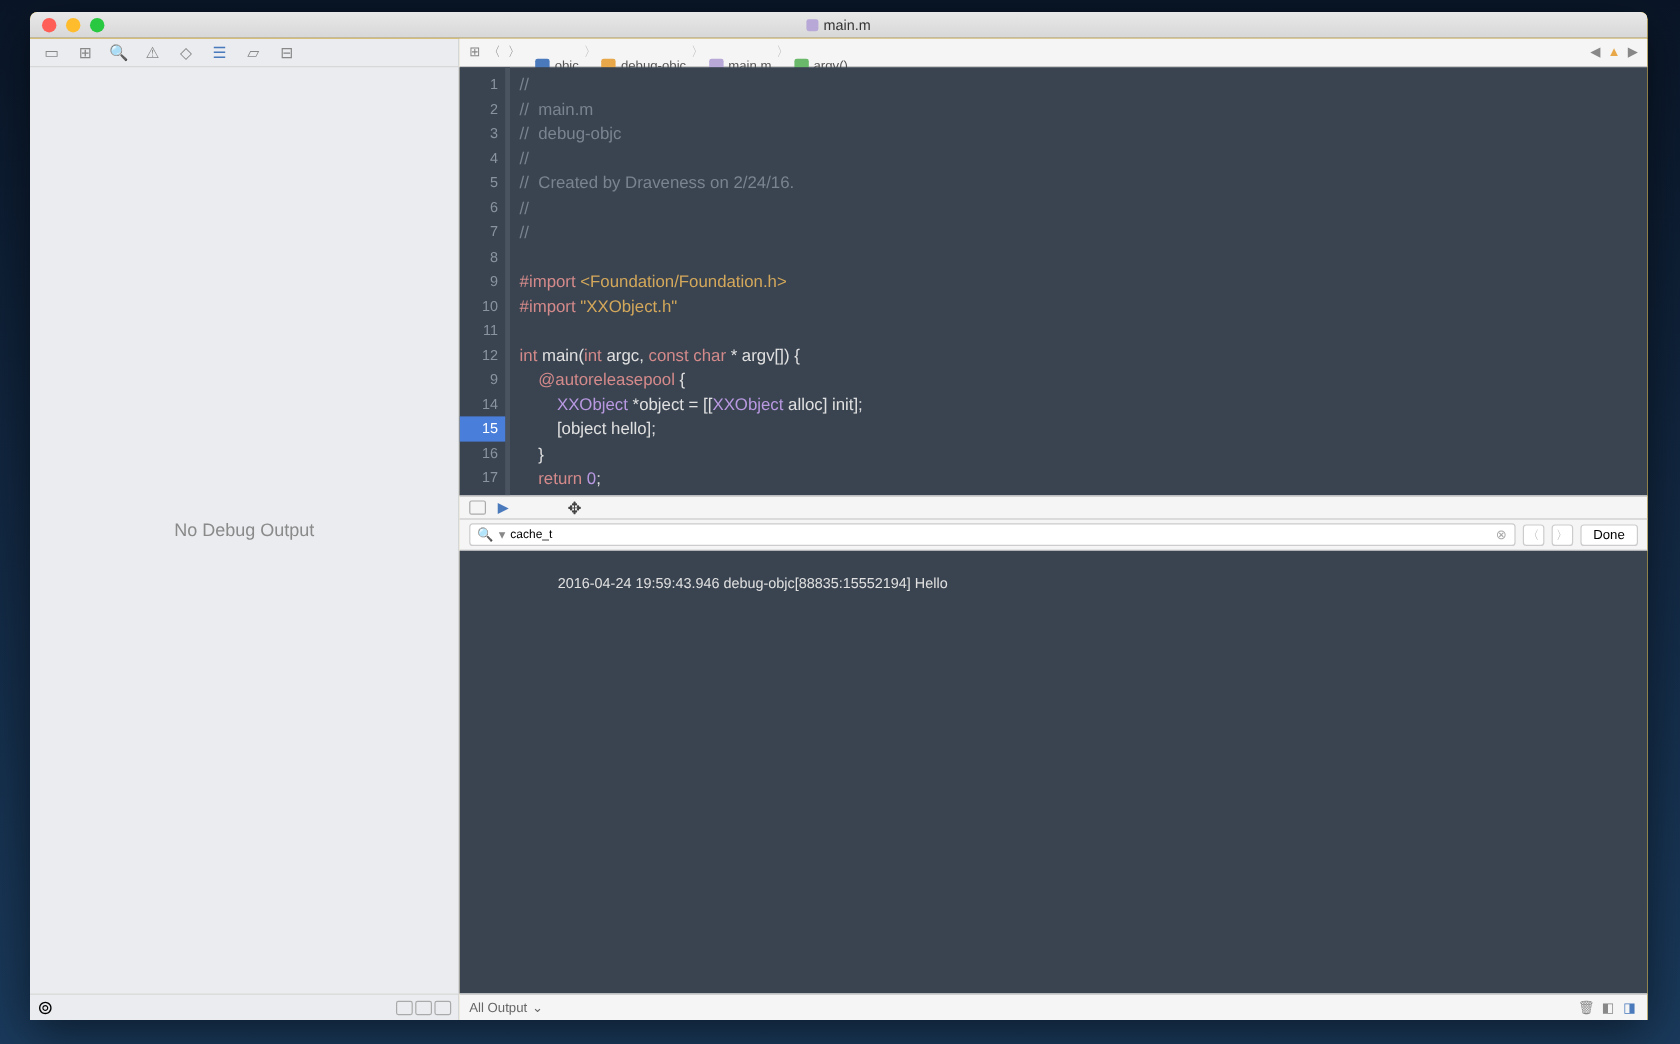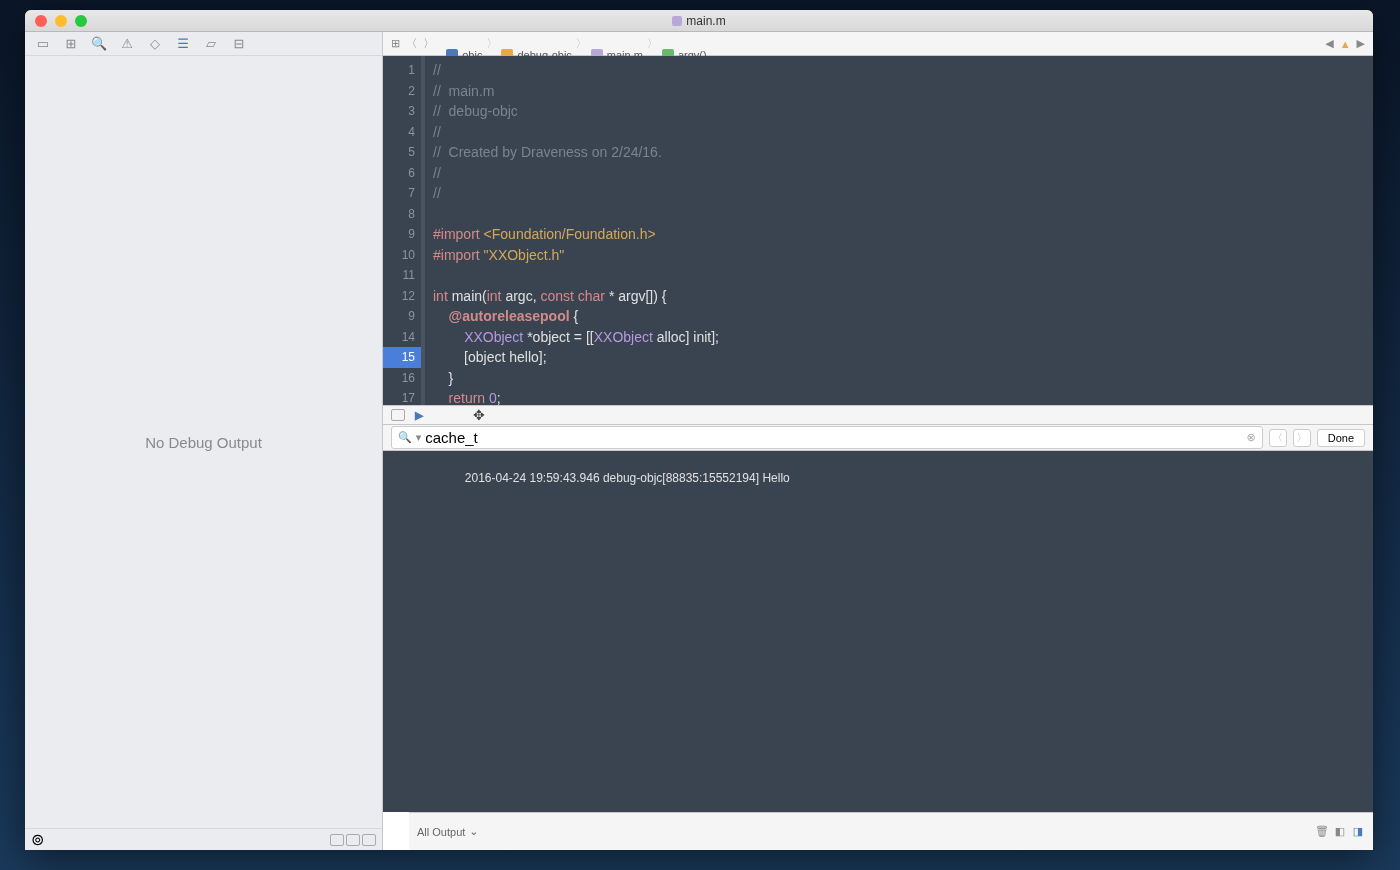--- a/index.html
+++ b/index.html
@@ -31,33 +31,33 @@
 .editor { flex: 1; display: flex; background: #3a4451; font-family: Menlo, monospace; font-size: 14px; overflow: hidden; }
 .gutter { width: 42px; background: #3a4451; border-right: 4px solid #4a5461; text-align: right; padding-top: 4px; }
 .ln { height: 20.5px; line-height: 20.5px; color: #8a94a1; padding-right: 6px; font-size: 12px; }
 .ln.hl { background: #4a7edb; color: #fff; }
 .code { flex: 1; padding: 4px 8px; line-height: 20.5px; white-space: pre; color: #e0e0e0; }
 .cm { color: #7a8491; }
 .kw { color: #d48a8a; }
 .pp { color: #d48a8a; }
 .ty { color: #b898e0; }
 .st { color: #d4a85a; }
-.at { color: #d48a8a; font-weight: bold; }
+.at { color: #d48a8a; }
 .nu { color: #b898e0; }
 .debugbar { height: 20px; background: #f5f5f5; border-top: 1px solid #c8c8c8; border-bottom: 1px solid #c8c8c8; display: flex; align-items: center; gap: 10px; padding: 0 8px; font-size: 11px; color: #888; position: relative; }
 .db-i { width: 14px; height: 12px; border: 1px solid #aaa; border-radius: 2px; cursor: pointer; }
 .db-b { color: #4a7abc; font-weight: bold; }
 .resize-cur { position: absolute; left: 90px; top: 1px; font-size: 14px; color: #444; }
 .searchbar { height: 26px; background: #f5f5f5; border-bottom: 1px solid #c8c8c8; display: flex; align-items: center; gap: 6px; padding: 0 8px; font-size: 11px; }
 .sb-field { flex: 1; display: flex; align-items: center; gap: 4px; background: #fff; border: 1px solid #ccc; border-radius: 3px; padding: 2px 6px; }
-.sb-field input { flex: 1; border: none; outline: none; font-size: 15px; }
+.sb-field input { flex: 1; border: none; outline: none; font-size: 10px; }
 .sb-navbtn { width: 18px; height: 18px; border: 1px solid #ccc; border-radius: 3px; display: flex; align-items: center; justify-content: center; background: #fff; font-size: 10px; color: #aaa; cursor: pointer; }
 .sb-done { padding: 2px 10px; border: 1px solid #ccc; border-radius: 3px; background: #fff; font-size: 11px; cursor: pointer; }
 .console { flex: 1; background: #3a4451; color: #e0e0e0; font-family: Menlo, monospace; font-size: 12px; padding: 6px 24px; white-space: pre; }
-.botbar { height: 38px; border-top: 1px solid #c8c8c8; background: #f5f5f5; display: flex; align-items: center; padding: 0 8px; font-size: 11px; color: #666; margin-left: 26px; }
+.botbar { height: 22px; border-top: 1px solid #c8c8c8; background: #f5f5f5; display: flex; align-items: center; padding: 0 8px; font-size: 11px; color: #666; }
 .botbar .right { margin-left: auto; display: flex; gap: 4px; }
 .botbar .bb { width: 14px; height: 14px; color: #888; display: flex; align-items: center; justify-content: center; cursor: pointer; }
 </style>
 </head>
 <body>
 
 <div class="window">
   <div class="titlebar">
     <div class="traffic">
       <div class="tl r"></div>

